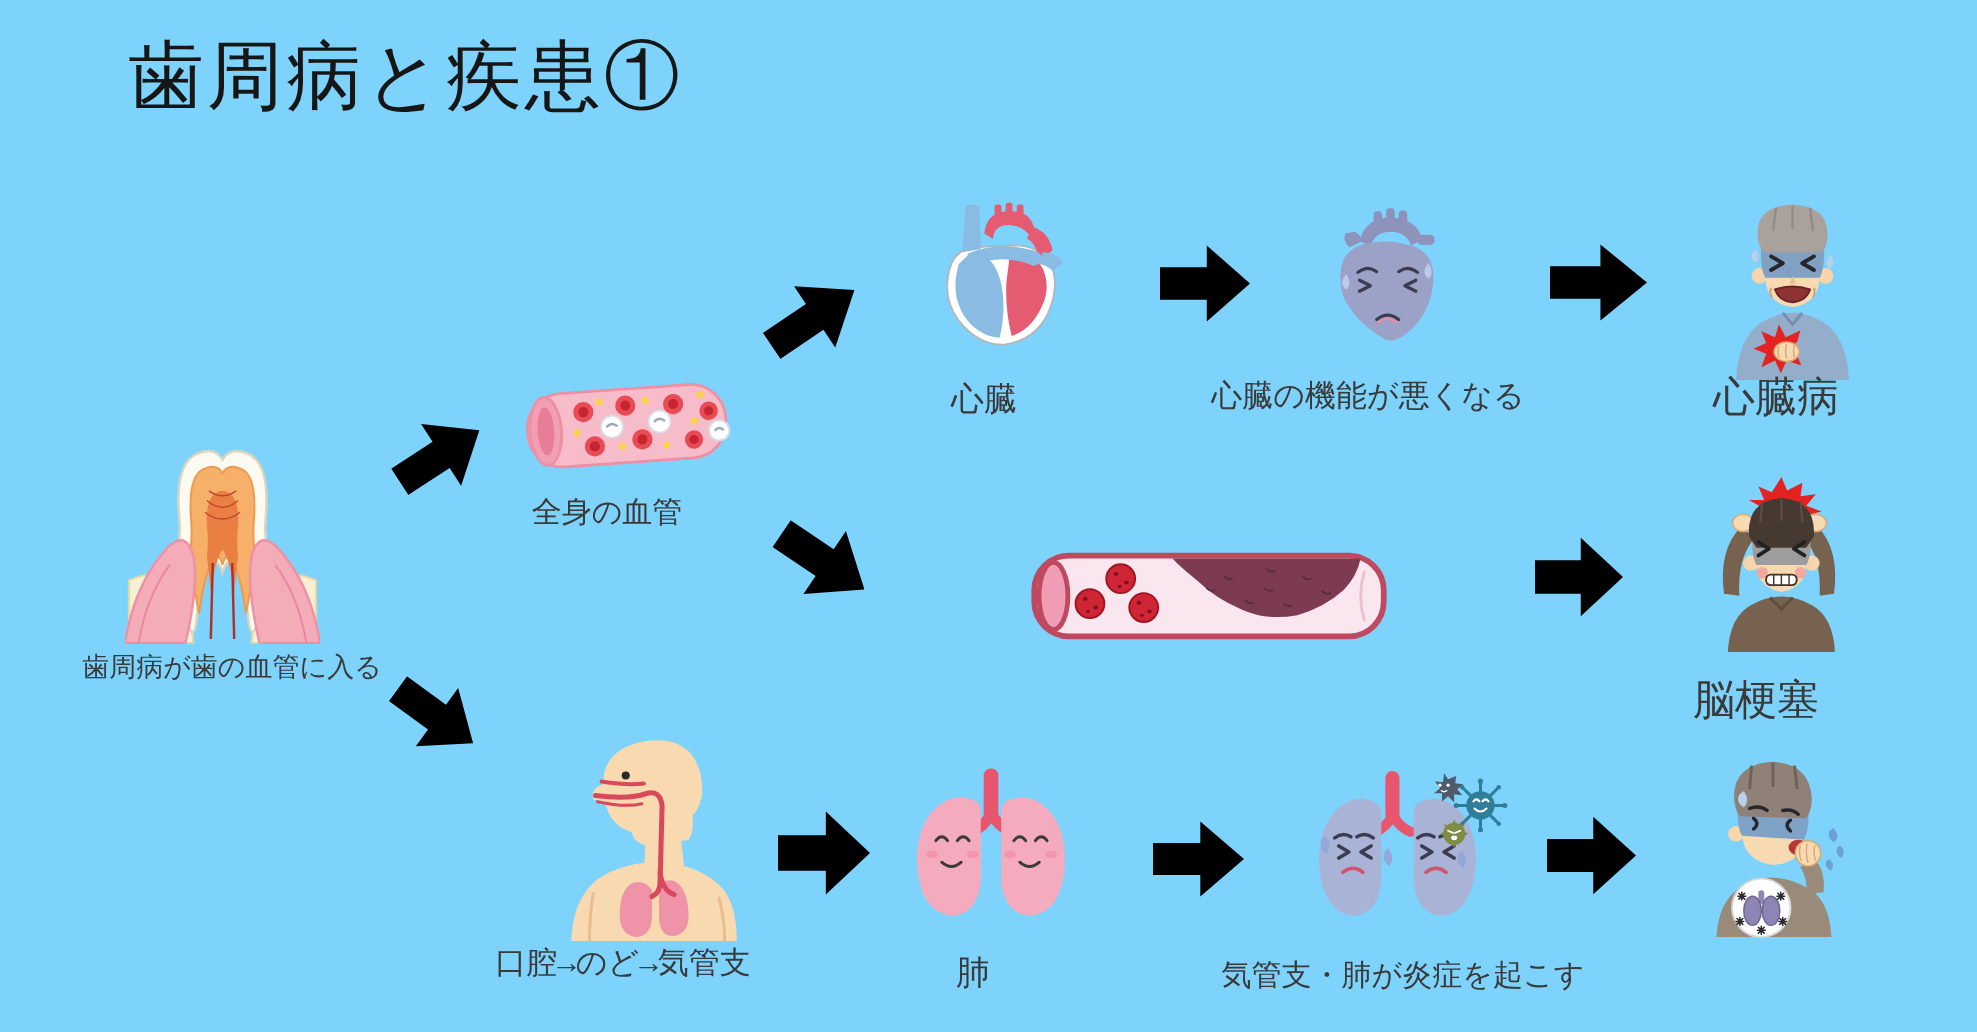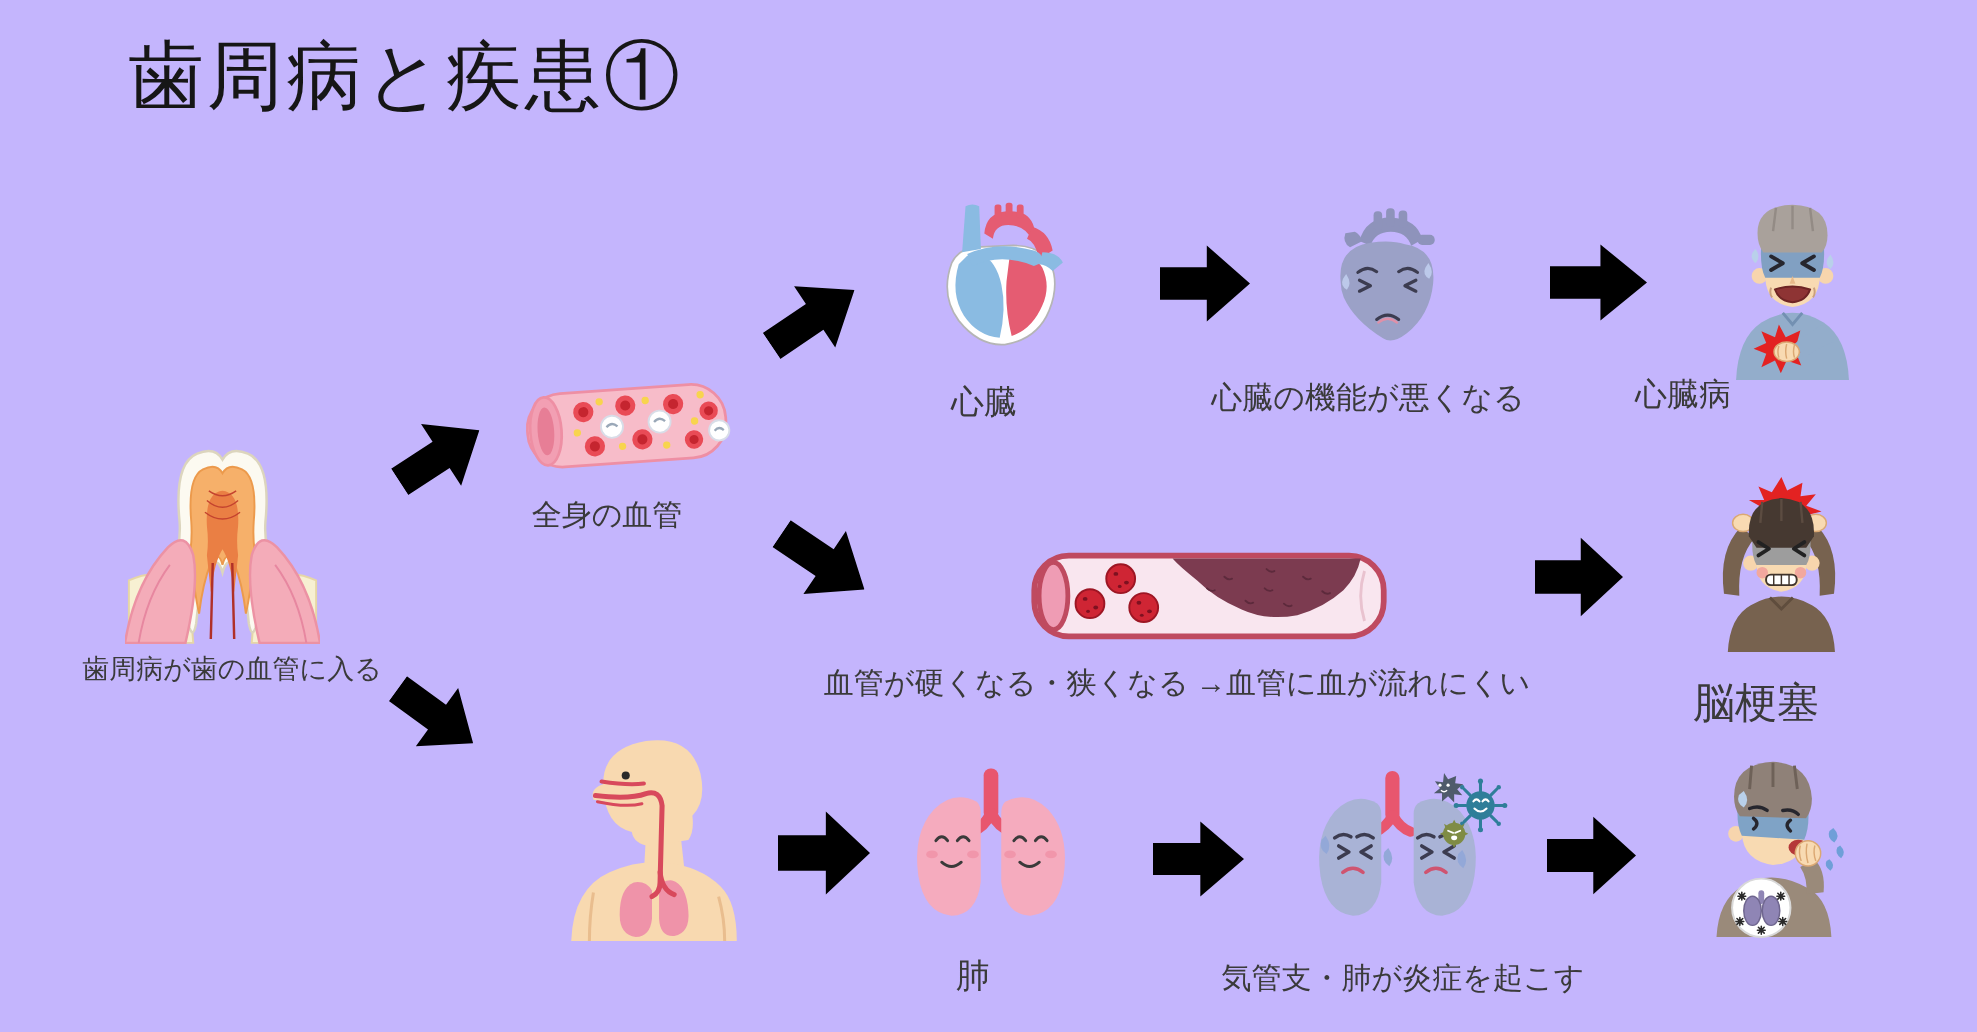--- a/index.html
+++ b/index.html
@@ -1,18 +1,18 @@
 <!DOCTYPE html>
 <html><head>
 <meta charset="utf-8">
 <style>
   html,body{margin:0;padding:0;background:#fff;}
   #canvas{
-    position:relative;width:1977px;height:1032px;background:#c4b5fd;overflow:hidden;
-    font-family:Liberation Serif, serif;
+    position:relative;width:1977px;height:1032px;background:#7dd3fc;overflow:hidden;
+    font-family:Liberation Mono, monospace;
   }
   .ttl-main{
     position:absolute;left:128px;top:26px;font-size:76px;font-weight:300;
     color:#161616;letter-spacing:3px;white-space:nowrap;
   }
   .ttl-emph{
     position:absolute;left:888px;top:30px;font-size:80px;font-weight:900;
     color:#000;letter-spacing:0px;white-space:nowrap;
   }
   .fig{position:absolute;}
@@ -182,21 +182,21 @@
       <path d="M44,92 Q62,86 80,92 Q76,104 62,105 Q48,104 44,92 Z" fill="#8e3434" stroke="#6e2424" stroke-width="2"></path>
       <path d="M40,90 Q38,96 41,100 M84,90 Q86,96 83,100" stroke="#caa07c" stroke-width="2" fill="none"></path>
       <path d="M24,50 Q30,59 24,65 Q18,60 21,54 Z" fill="#b9d0ea"></path>
       <path d="M101,56 Q107,65 101,71 Q95,66 98,60 Z" fill="#b9d0ea"></path>
       <polygon points="48,128 55,141 70,134 66,149 81,152 66,158 71,170 56,165 50,178 44,165 30,172 35,158 22,153 35,147 30,135 44,141" fill="#e32222"></polygon>
       <path d="M94,128 Q80,134 64,148 L74,162 Q88,152 104,146 Z" fill="#93adcb"></path>
       <ellipse cx="56" cy="156" rx="13" ry="10" fill="#f8dab2" stroke="#dba873" stroke-width="1.5"></ellipse>
       <path d="M48,150 Q46,156 48,162 M56,148 Q54,156 56,163 M64,149 Q62,156 64,162" stroke="#dba873" stroke-width="1.5" fill="none"></path>
     </svg>
   </div>
-  <div class="lbl" style="left:1683px;top:377px;font-size:32px;text-align:center;">心臓病</div>
+  <div class="lbl" style="left:1776px;top:377px;font-size:42px;text-align:center;">心臓病</div>
 
   <div class="arw" style="left:773px;top:514px;width:100px;height:95px;transform:rotate(34deg);">
     <svg viewBox="0 0 100 100" preserveAspectRatio="none">
         <polygon points="0,33 52,33 52,10 100,50 52,90 52,67 0,67" fill="#000"></polygon>
       </svg>
   </div>
 
   <div class="fig" style="left:1022px;top:548px;width:374px;height:96px;">
     <svg viewBox="0 0 380 100">
       <rect x="8" y="8" width="364" height="84" rx="36" fill="#f9e6ef" stroke="#bf4a60" stroke-width="6"></rect>
@@ -224,21 +224,20 @@
             <ellipse cx="72" cy="62" rx="2.5" ry="2"></ellipse>
             <ellipse cx="64" cy="66" rx="2" ry="1.6"></ellipse>
           <ellipse cx="117" cy="57" rx="2.5" ry="2"></ellipse>
             <ellipse cx="128" cy="66" rx="2.5" ry="2"></ellipse>
             <ellipse cx="120" cy="70" rx="2" ry="1.6"></ellipse>
         </g>
       </g>
       <path d="M352,24 Q344,50 352,76" stroke="#e9c2cf" stroke-width="3" fill="none"></path>
     </svg>
   </div>
-  <div class="lbl" style="left:1177px;top:666px;font-size:30px;">血管が硬くなる・狭くなる →血管に血が流れにくい</div>
 
   <div class="arw" style="left:1535px;top:528px;width:88px;height:98px;">
     <svg viewBox="0 0 100 100" preserveAspectRatio="none">
         <polygon points="0,33 52,33 52,10 100,50 52,90 52,67 0,67" fill="#000"></polygon>
       </svg>
   </div>
 
   <div class="fig" style="left:1712px;top:477px;width:134px;height:177px;">
     <svg viewBox="0 0 135 185">
       <polygon points="70,0 76,14 92,6 90,20 106,18 96,30 112,36 96,40 102,54 88,48 86,62 76,50 66,62 62,48 50,56 54,42 38,44 50,32 36,24 52,24 46,10 60,16" fill="#e32222"></polygon>
@@ -281,20 +280,21 @@
       <path d="M134,148 Q148,152 150,178 Q152,200 136,203 Q122,204 121,186 L121,156 Q124,147 134,148 Z" fill="#ef93a9"></path>
       <path d="M66,58 Q62,18 108,10 Q152,4 162,42 Q168,70 154,84 Q156,100 150,108 L112,114 Q96,112 94,100 Q68,94 66,58 Z" fill="#f8d9b0"></path>
       <path d="M68,52 Q52,56 56,68 L74,71 Z" fill="#f8d9b0"></path>
       <circle cx="88" cy="44" r="4" fill="#2a2a2a"></circle>
       <path d="M64,50 Q90,54 106,52" stroke="#d8495c" stroke-width="4" fill="none" stroke-linecap="round"></path>
       <path d="M58,64 Q92,68 108,62 Q122,58 124,74 L122,150 Q122,160 114,164" stroke="#d8495c" stroke-width="5" fill="none" stroke-linecap="round"></path>
       <path d="M122,140 Q124,158 136,162" stroke="#d8495c" stroke-width="5" fill="none" stroke-linecap="round"></path>
       <path d="M60,70 Q88,76 104,72" stroke="#d8495c" stroke-width="3" fill="none" stroke-linecap="round"></path>
     </svg>
   </div>
+  <div class="lbl" style="left:623px;top:948px;font-size:31px;">口腔→のど→気管支</div>
 
   <div class="arw" style="left:778px;top:801px;width:92px;height:104px;">
     <svg viewBox="0 0 100 100" preserveAspectRatio="none">
         <polygon points="0,33 52,33 52,10 100,50 52,90 52,67 0,67" fill="#000"></polygon>
       </svg>
   </div>
 
   <div class="fig" style="left:891px;top:766px;width:200px;height:167px;">
     <svg viewBox="0 0 205 170">
       <rect x="95" y="2" width="15" height="52" rx="7" fill="#e8566e"></rect>

